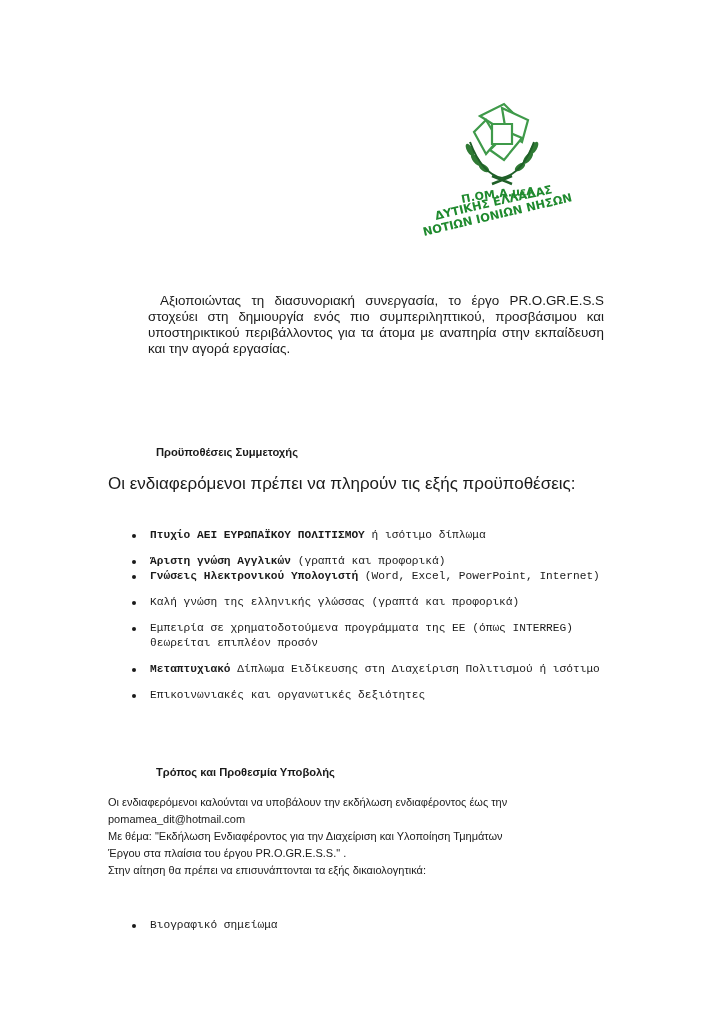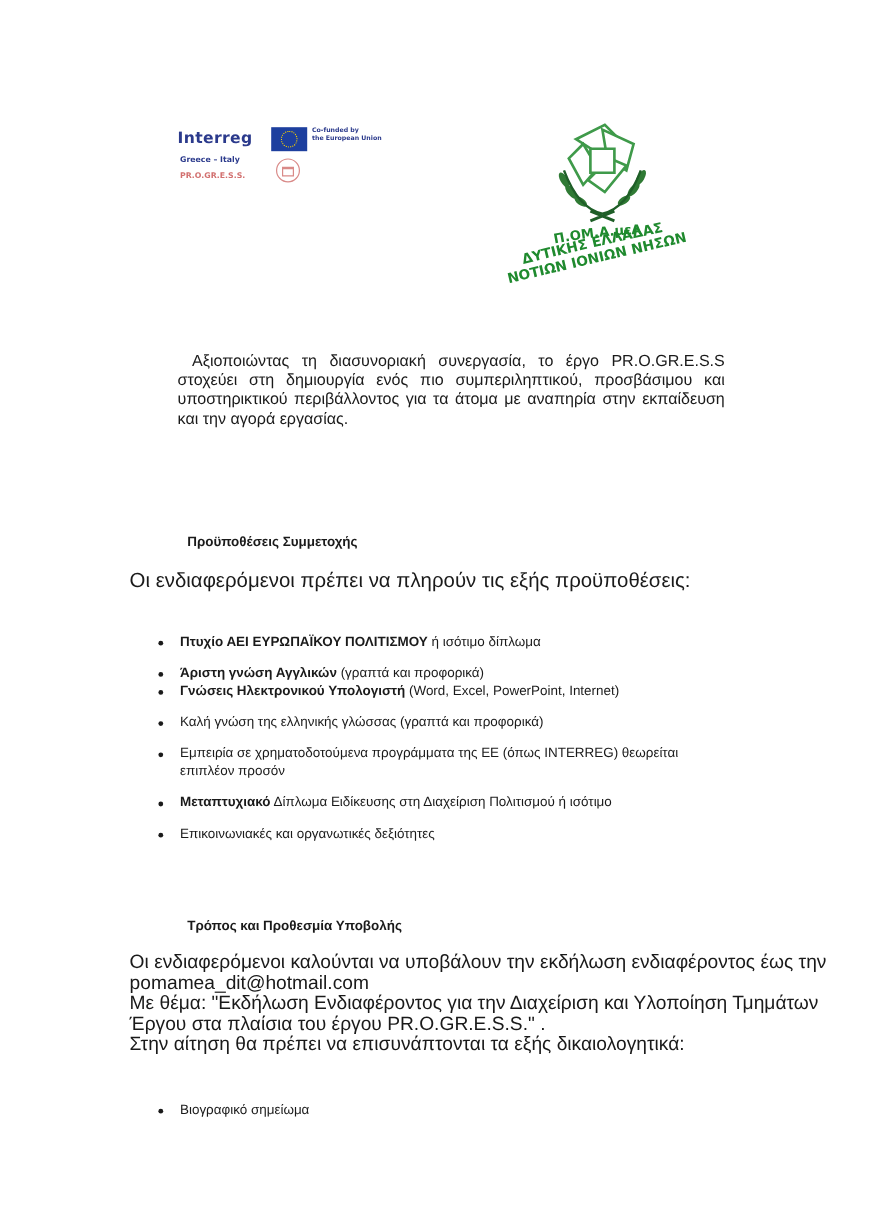--- a/index.html
+++ b/index.html
@@ -135,21 +135,21 @@
       font-family: "Liberation Sans", sans-serif;
       font-size: 17px;
       color: #1a1a1a;
     }
 
     .bullet-list {
       position: absolute;
       left: 128px;
       width: 490px;
       list-style: none;
-      font-family: Liberation Sans, sans-serif;
+      font-family: Liberation Mono, monospace;
       font-size: 11.2px;
       color: #1a1a1a;
     }
     .bullet-list li {
       position: relative;
       padding-left: 22px;
       line-height: 15px;
     }
     .bullet-list li .dot {
       position: absolute;
@@ -159,46 +159,31 @@
       background: #1a1a1a;
     }
     .bullet-list li b { font-weight: bold; }
 
     .submission-block {
       position: absolute;
       left: 108px;
       top: 794px;
       width: 520px;
       font-family: "Liberation Sans", sans-serif;
-      font-size: 16px;
+      font-size: 11px;
       line-height: 17px;
       color: #1a1a1a;
     }
     .submission-block div { white-space: nowrap; }
   </style>
 </head>
 <body>
 
 <div class="page">
 
-  <div class="interreg-logo">
-    <div class="interreg-word">Interreg</div>
-    <div class="interreg-region">Greece – Italy</div>
-    <div class="interreg-project">PR.O.GR.E.S.S.</div>
-    <div class="eu-flag">
-        <div class="star-ring"></div>
-      </div>
-    <div class="eu-text">
-      <div>Co-funded by</div>
-      <div>the European Union</div>
-    </div>
-    <div class="progress-circle">
-        <div class="bldg"></div>
-      </div>
-  </div>
 
   <div class="pomamea-logo">
     <svg class="pomamea-emblem" viewBox="0 0 80 90">
 
       <g fill="#ffffff" stroke="#3f9a4a" stroke-width="2.2">
         <path d="M18 18 L42 6 L56 20 L40 32 Z"></path>
         <path d="M40 10 L66 22 L60 44 L44 34 Z"></path>
         <path d="M60 40 L42 62 L28 52 L46 34 Z"></path>
         <path d="M24 56 L12 34 L24 22 L36 42 Z"></path>
         <path d="M30 26 L50 26 L50 46 L30 46 Z"></path>

